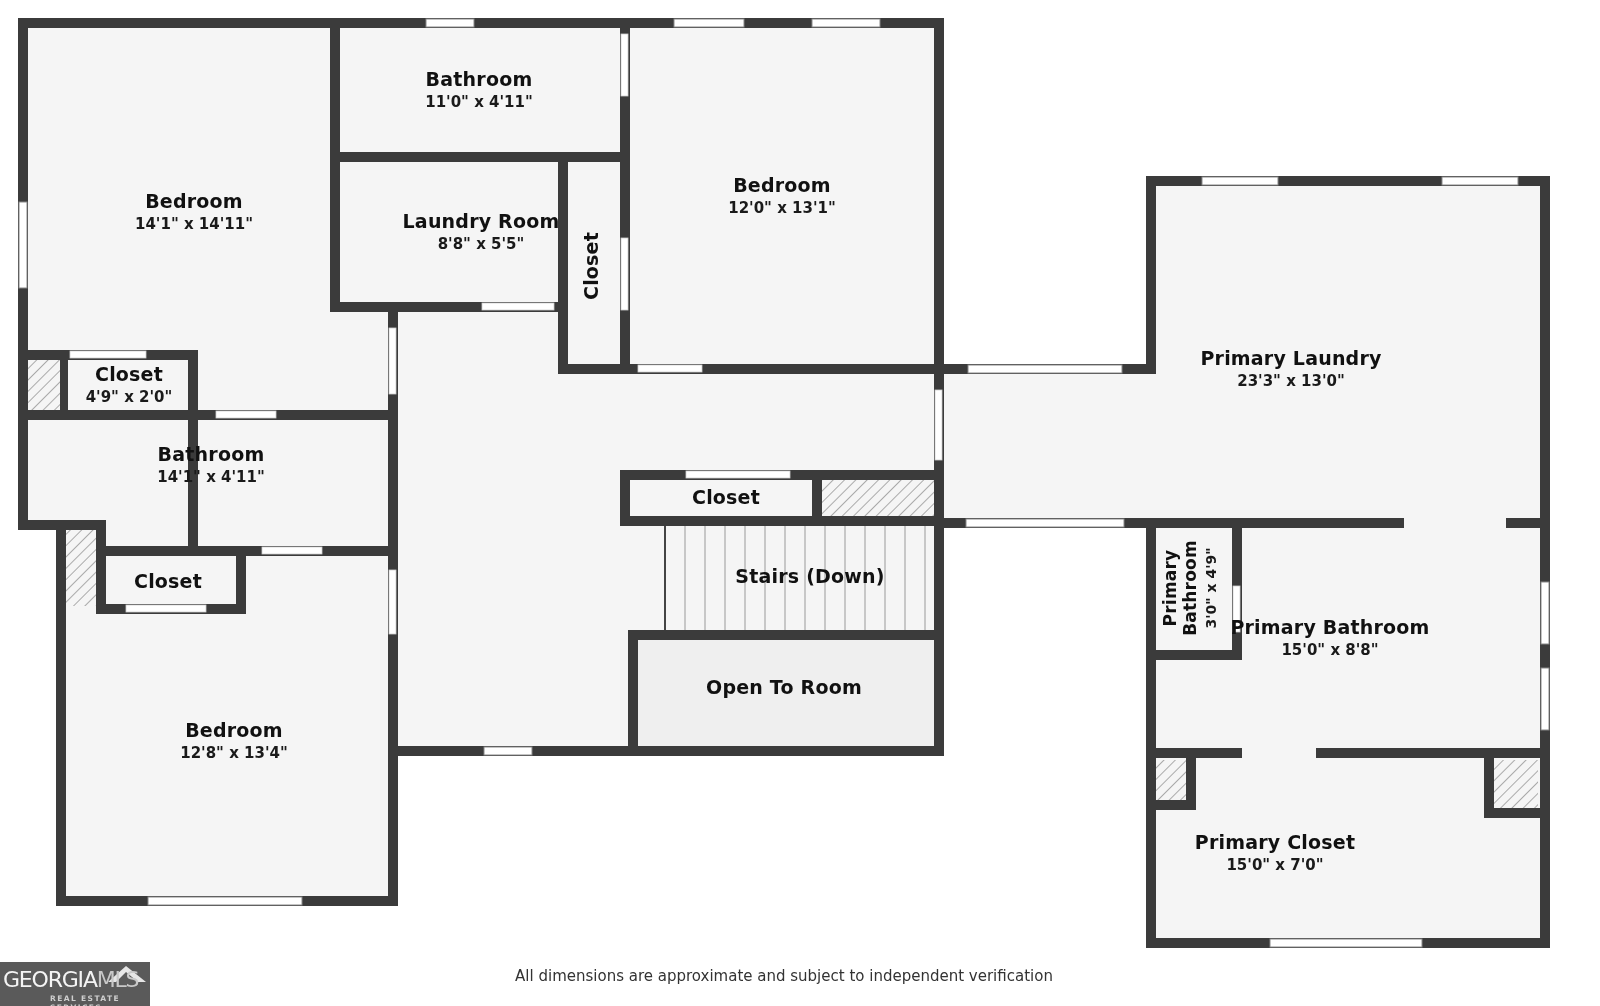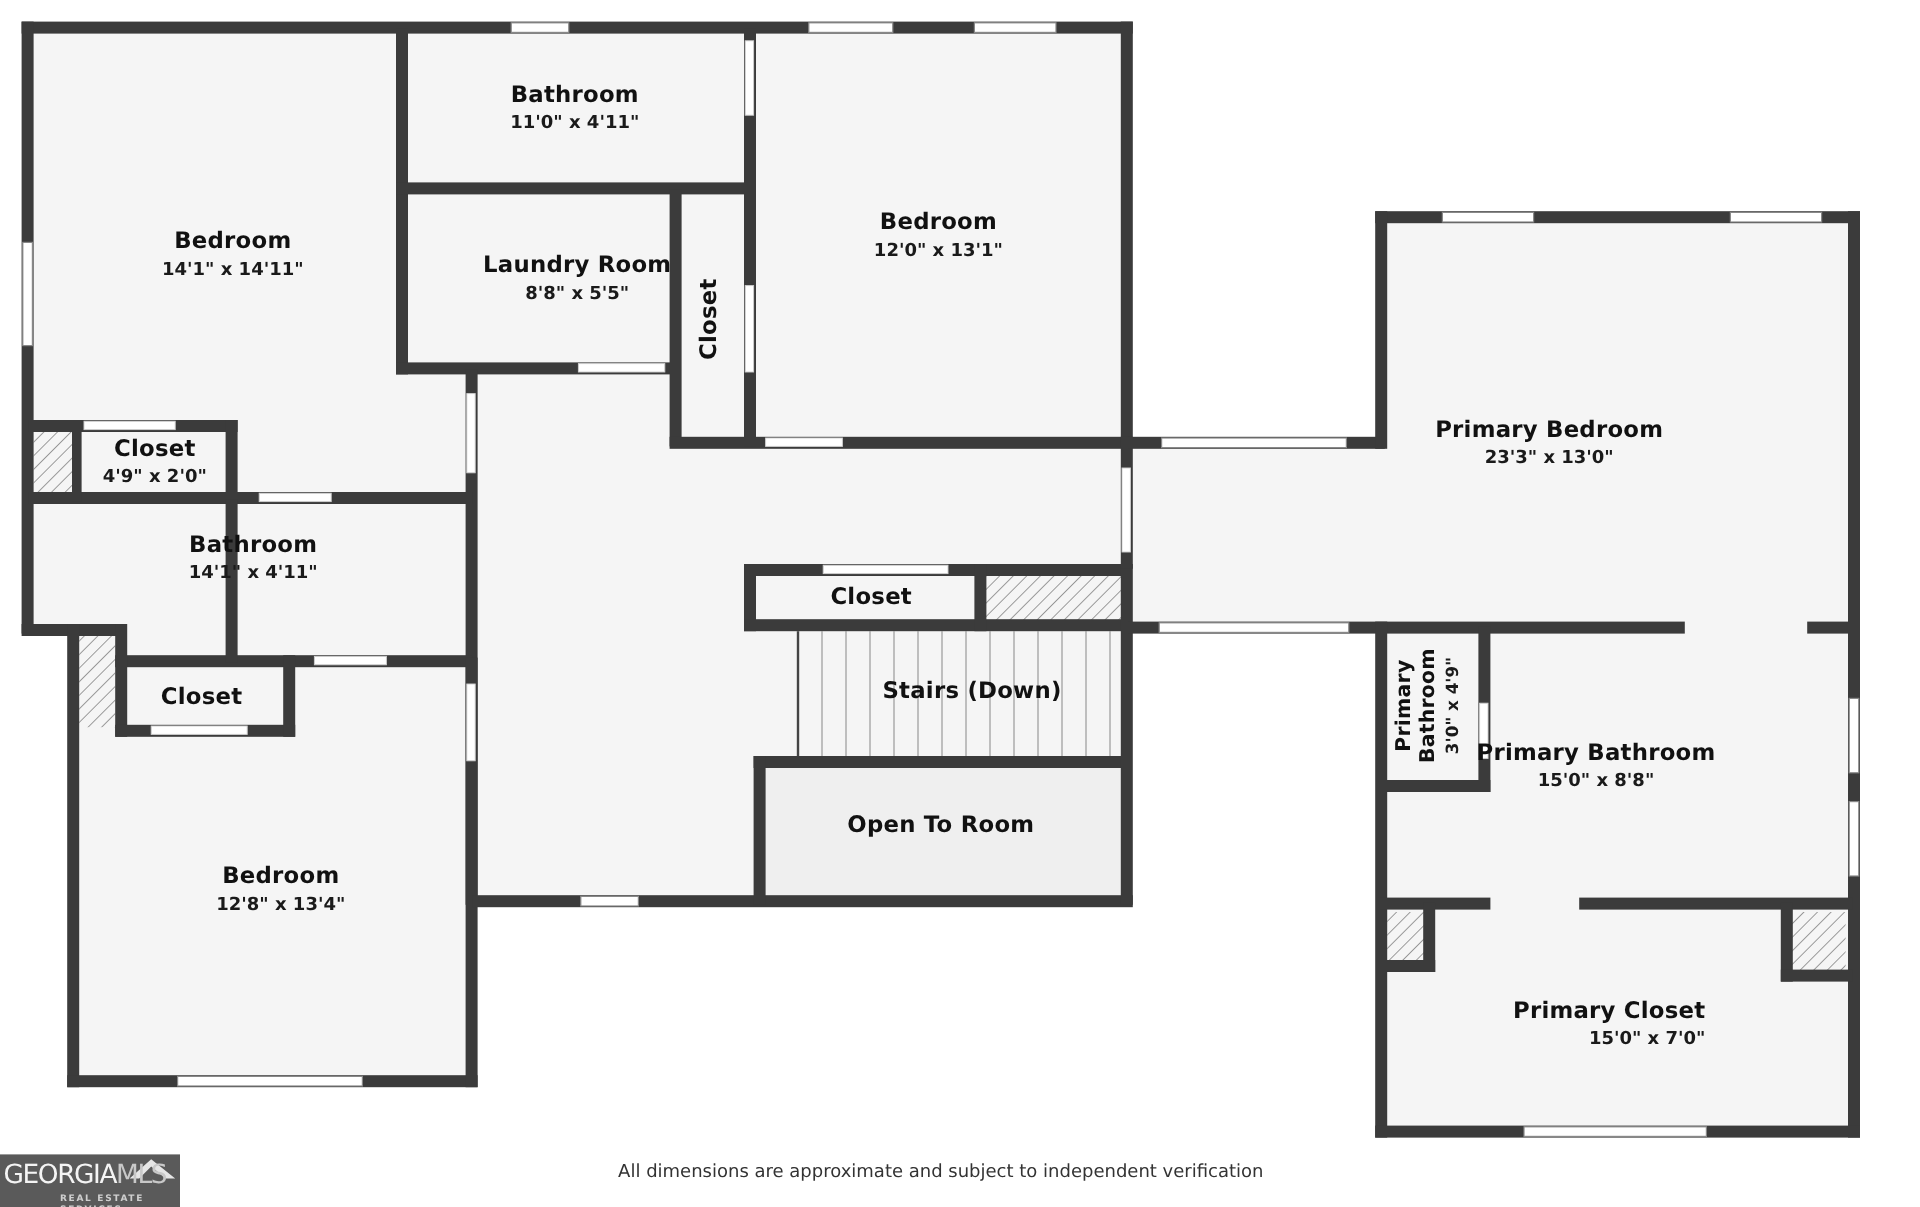--- a/index.html
+++ b/index.html
@@ -201,33 +201,33 @@
 <div class="label" style="left:726px; top:498px;">
   <span class="name">Closet</span>
 </div>
 <div class="label" style="left:810px; top:577px;">
   <span class="name">Stairs (Down)</span>
 </div>
 <div class="label" style="left:784px; top:688px;">
   <span class="name">Open To Room</span>
 </div>
 <div class="label" style="left:1291px; top:369px;">
-  <span class="name">Primary Bedroom</span>
+  <span class="name">Primary Laundry</span>
   <span class="dim">23'3" x 13'0"</span>
 </div>
 <div class="label rot small" style="left:1190px; top:588px;">
   <span class="name">Primary</span>
   <span class="name">Bathroom</span>
   <span class="dim">3'0" x 4'9"</span>
 </div>
 <div class="label" style="left:1330px; top:638px;">
   <span class="name">Primary Bathroom</span>
   <span class="dim">15'0" x 8'8"</span>
 </div>
-<div class="label" style="left:1341px; top:853px;text-align:right;">
+<div class="label" style="left:1275px; top:853px;">
   <span class="name">Primary Closet</span>
   <span class="dim">15'0" x 7'0"</span>
 </div>
 
 <div class="footer-note">All dimensions are approximate and subject to independent verification</div>
 
 <div class="logo">
   <svg class="roof" width="44" height="20" viewBox="0 0 44 20">
     <polygon points="4,18 22,2 42,18 34,18 22,8 12,18" fill="#e6e6e6"></polygon>
   </svg>

